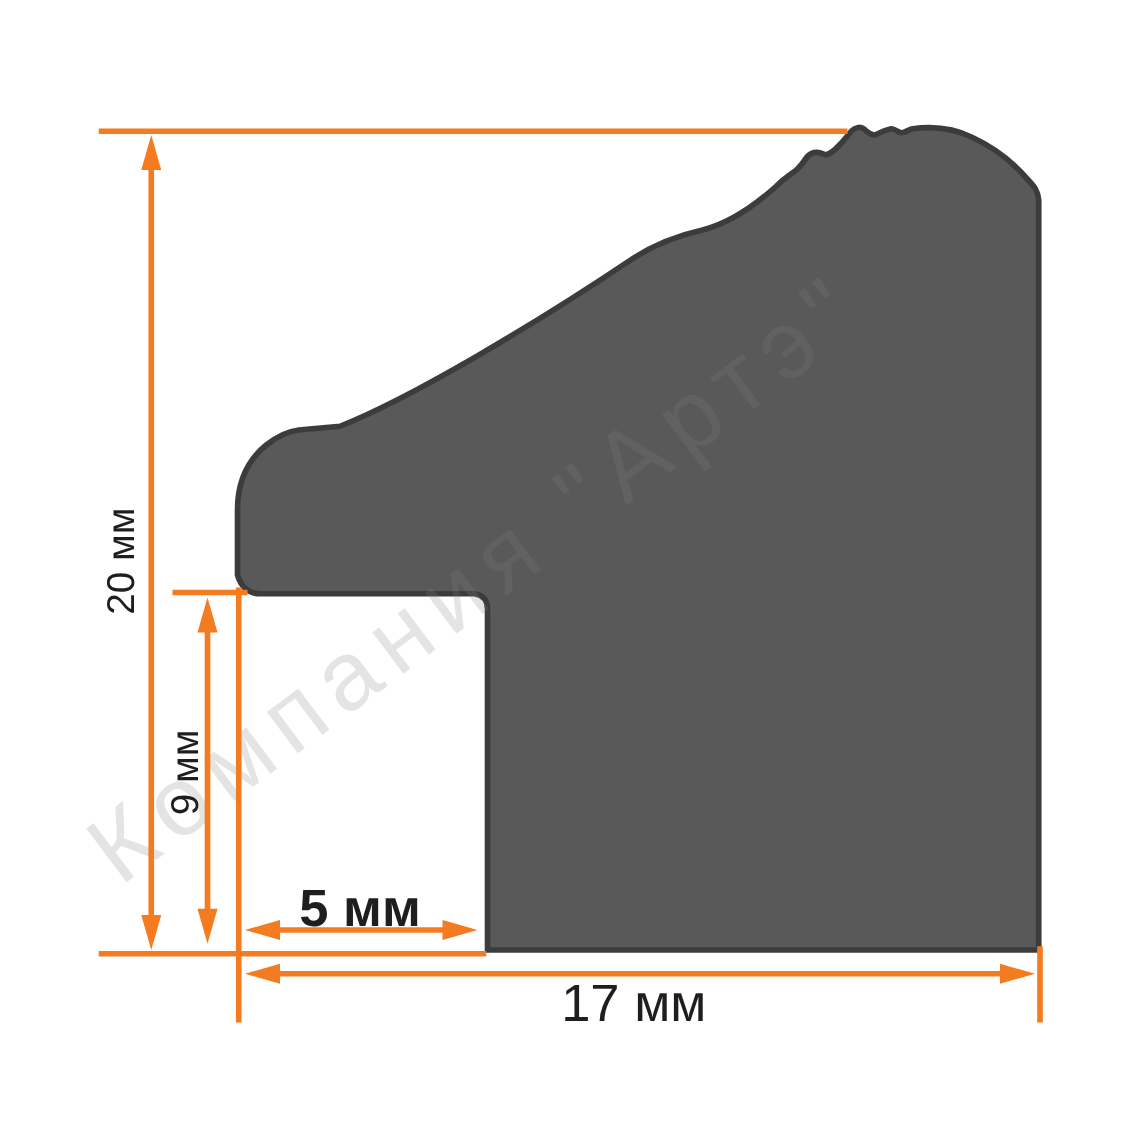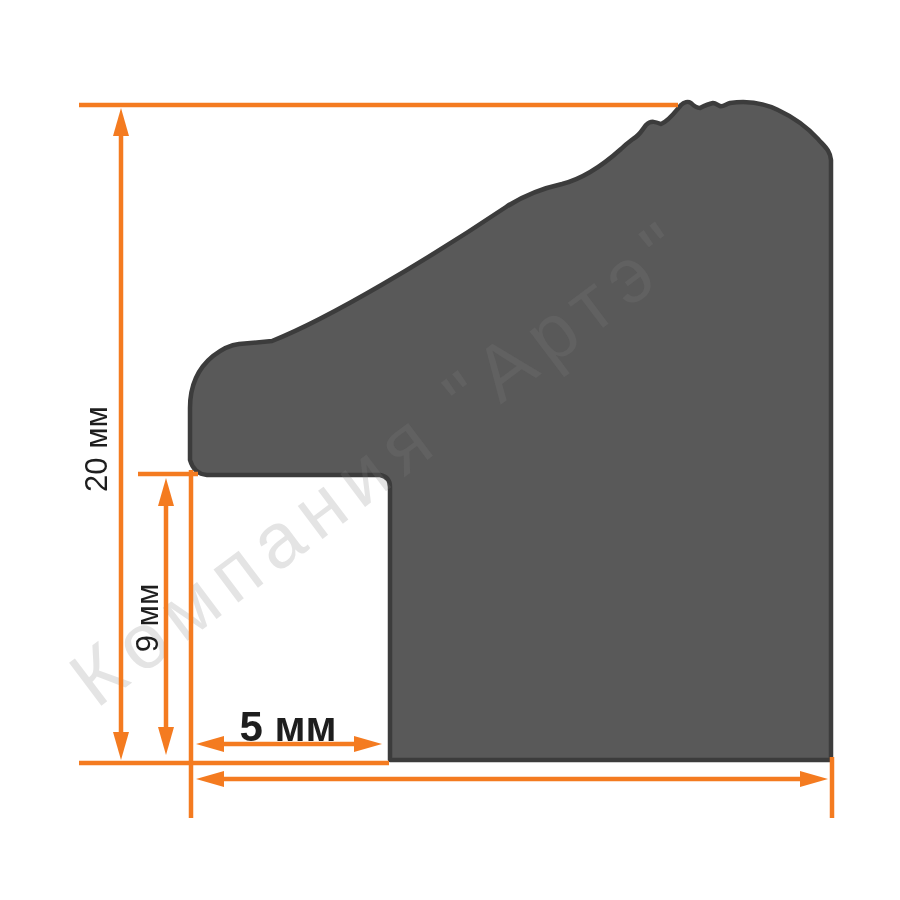--- a/index.html
+++ b/index.html
@@ -114,14 +114,15 @@
     <g>
       <line class="dim" x1="218" y1="779" x2="806" y2="779"></line>
       <polygon class="head" points="196,779 224,771 224,787"></polygon>
       <polygon class="head" points="828,779 800,771 800,787"></polygon>
     </g>
   </svg>
 
   <div class="dim-label vert lbl-20">20 мм</div>
   <div class="dim-label vert lbl-9">9 мм</div>
   <div class="dim-label horiz lbl-5">5 мм</div>
+  <div class="dim-label horiz lbl-17">17 мм</div>
 
 </div>
 
 </body></html>

